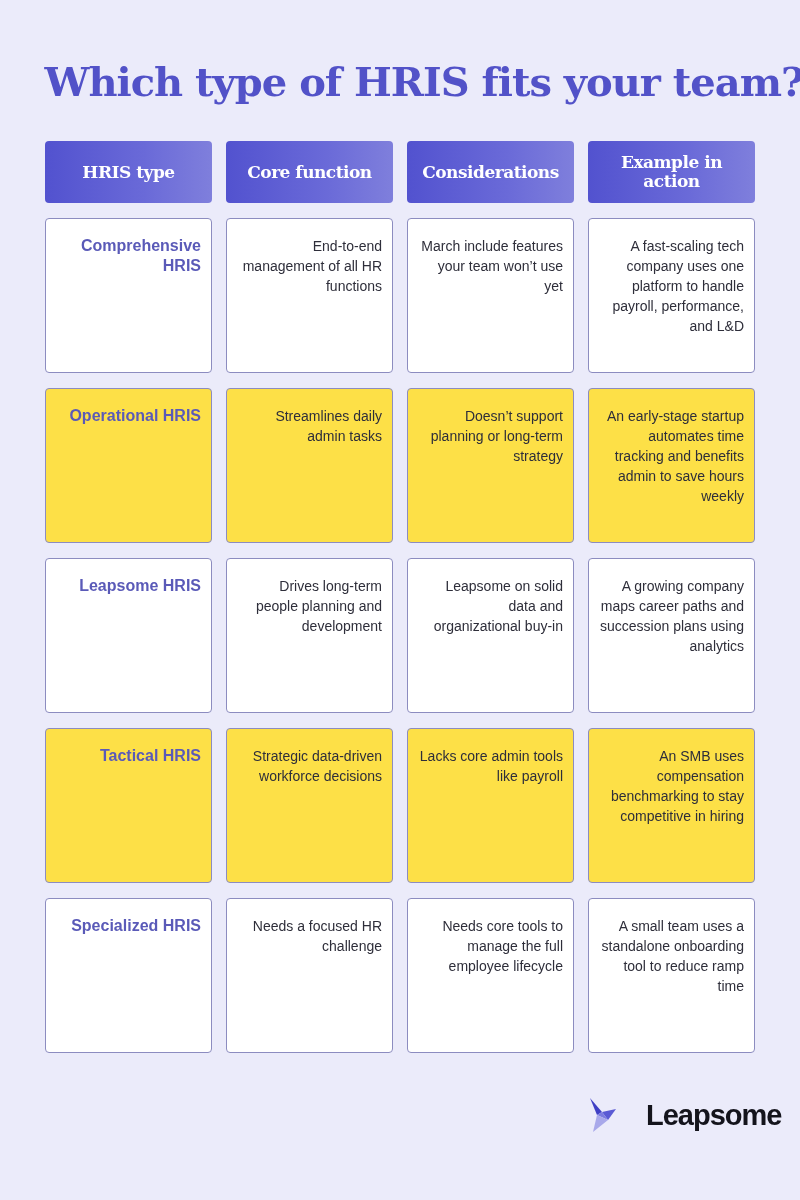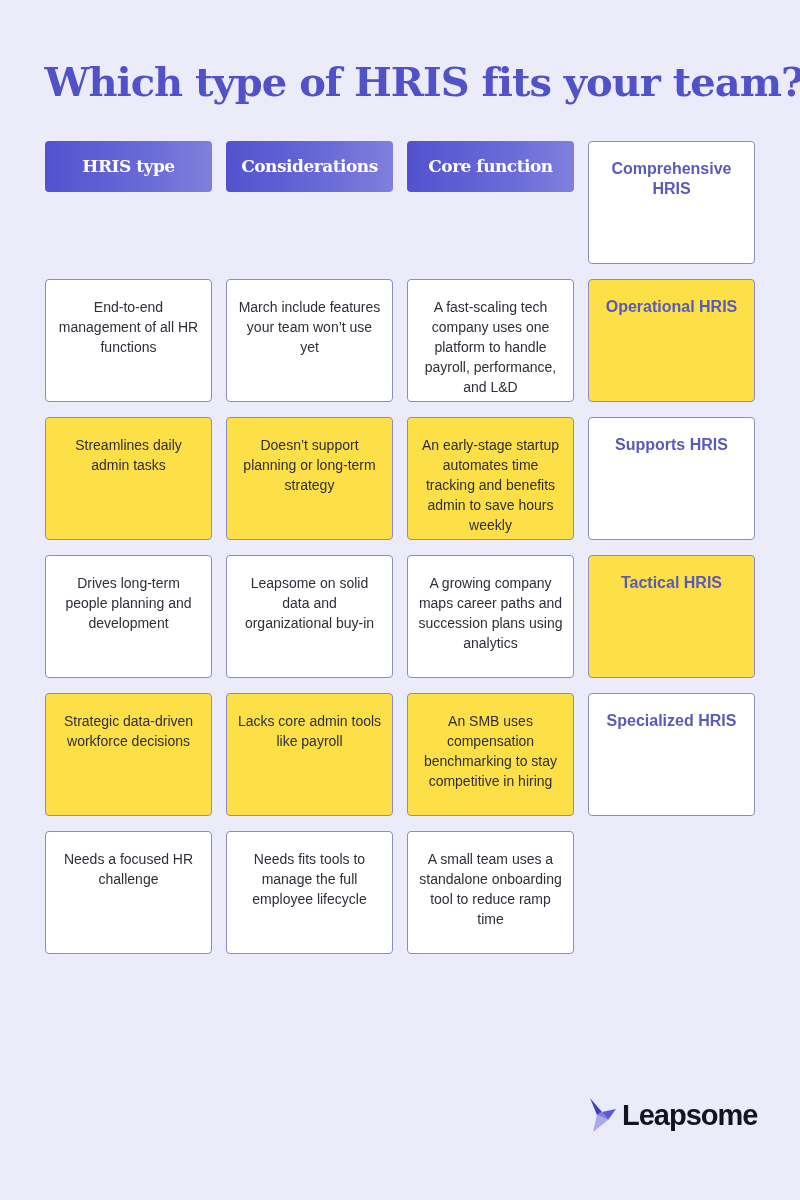--- a/index.html
+++ b/index.html
@@ -31,118 +31,120 @@
     .grid {
       position: absolute;
       top: 141px;
       left: 45px;
       width: 710px;
       display: grid;
       grid-template-columns: 167px 167px 167px 167px;
       column-gap: 14px;
     }
     .hdr {
-      height: 51px;
+      height: 62px;
       border-radius: 4px;
       background: linear-gradient(90deg, #5252cf 0%, #6a6ad8 60%, #7f7fdc 100%);
       color: #ffffff;
       display: flex;
       align-items: center;
       justify-content: center;
       text-align: center;
       font-family: "DejaVu Serif", "Liberation Serif", serif;
       font-weight: bold;
       font-size: 17px;
       line-height: 19px;
       letter-spacing: -0.5px;
       padding: 0 18px;
       box-sizing: border-box;
       margin-bottom: 15px;
     }
     .cell {
-      height: 123px;
+      height: 155px;
       border: 1px solid #8c8cc0;
       border-radius: 4px;
       box-sizing: border-box;
       padding: 17px 10px 0 10px;
-      text-align: center;
+      text-align: right;
       font-size: 14px;
       line-height: 20px;
       color: #2e2e3a;
       margin-bottom: 15px;
     }
     .row-white .cell { background: #ffffff; }
     .row-tint .cell { background: #fde047; }
     .cell.type {
       color: #5a5ab8;
       font-weight: bold;
       font-size: 16px;
       line-height: 20px;
     }
     .logo {
       position: absolute;
       left: 588px;
       top: 1096px;
       display: flex;
       align-items: center;
+      gap: 24px;
     }
     .logo svg {
       display: block;
       margin-right: 4px;
     }
     .logo-text {
       font-family: "Liberation Sans", sans-serif;
       font-weight: bold;
       font-size: 29px;
       letter-spacing: -1px;
       color: #14141c;
     }
   </style>
 </head>
 <body>
 
 <h1 class="title">Which type of HRIS fits your team?</h1>
 
 <div class="grid">
   <div class="hdr">HRIS type</div>
+  <div class="hdr">Core function</div>
   <div class="hdr">Considerations</div>
-  <div class="hdr">Core function</div>
+  <div class="hdr">Example in action</div>
 
   <div class="row-white" style="display:contents">
     <div class="cell type">Comprehensive HRIS</div>
     <div class="cell">End-to-end management of all HR functions</div>
     <div class="cell">March include features your team won’t use yet</div>
     <div class="cell">A fast-scaling tech company uses one platform to handle payroll, performance, and L&amp;D</div>
   </div>
 
   <div class="row-tint" style="display:contents">
     <div class="cell type">Operational HRIS</div>
     <div class="cell">Streamlines daily admin tasks</div>
     <div class="cell">Doesn’t support planning or long-term strategy</div>
     <div class="cell">An early-stage startup automates time tracking and benefits admin to save hours weekly</div>
   </div>
 
   <div class="row-white" style="display:contents">
-    <div class="cell type">Supports HRIS</div>
+    <div class="cell type">Leapsome HRIS</div>
     <div class="cell">Drives long-term people planning and development</div>
     <div class="cell">Leapsome on solid data and organizational buy-in</div>
     <div class="cell">A growing company maps career paths and succession plans using analytics</div>
   </div>
 
   <div class="row-tint" style="display:contents">
     <div class="cell type">Tactical HRIS</div>
     <div class="cell">Strategic data-driven workforce decisions</div>
     <div class="cell">Lacks core admin tools like payroll</div>
     <div class="cell">An SMB uses compensation benchmarking to stay competitive in hiring</div>
   </div>
 
   <div class="row-white" style="display:contents">
     <div class="cell type">Specialized HRIS</div>
     <div class="cell">Needs a focused HR challenge</div>
-    <div class="cell">Needs fits tools to manage the full employee lifecycle</div>
+    <div class="cell">Needs core tools to manage the full employee lifecycle</div>
     <div class="cell">A small team uses a standalone onboarding tool to reduce ramp time</div>
   </div>
 </div>
 
 <div class="logo">
   <span>
     <svg width="30" height="38" viewBox="0 0 30 38">
       <polygon points="2,2 14,16 9,19" fill="#3f3fc4"></polygon>
       <polygon points="14,16 28,13 20,24" fill="#5a5ad4"></polygon>
       <polygon points="9,19 14,16 20,24" fill="#7b7be0"></polygon>

